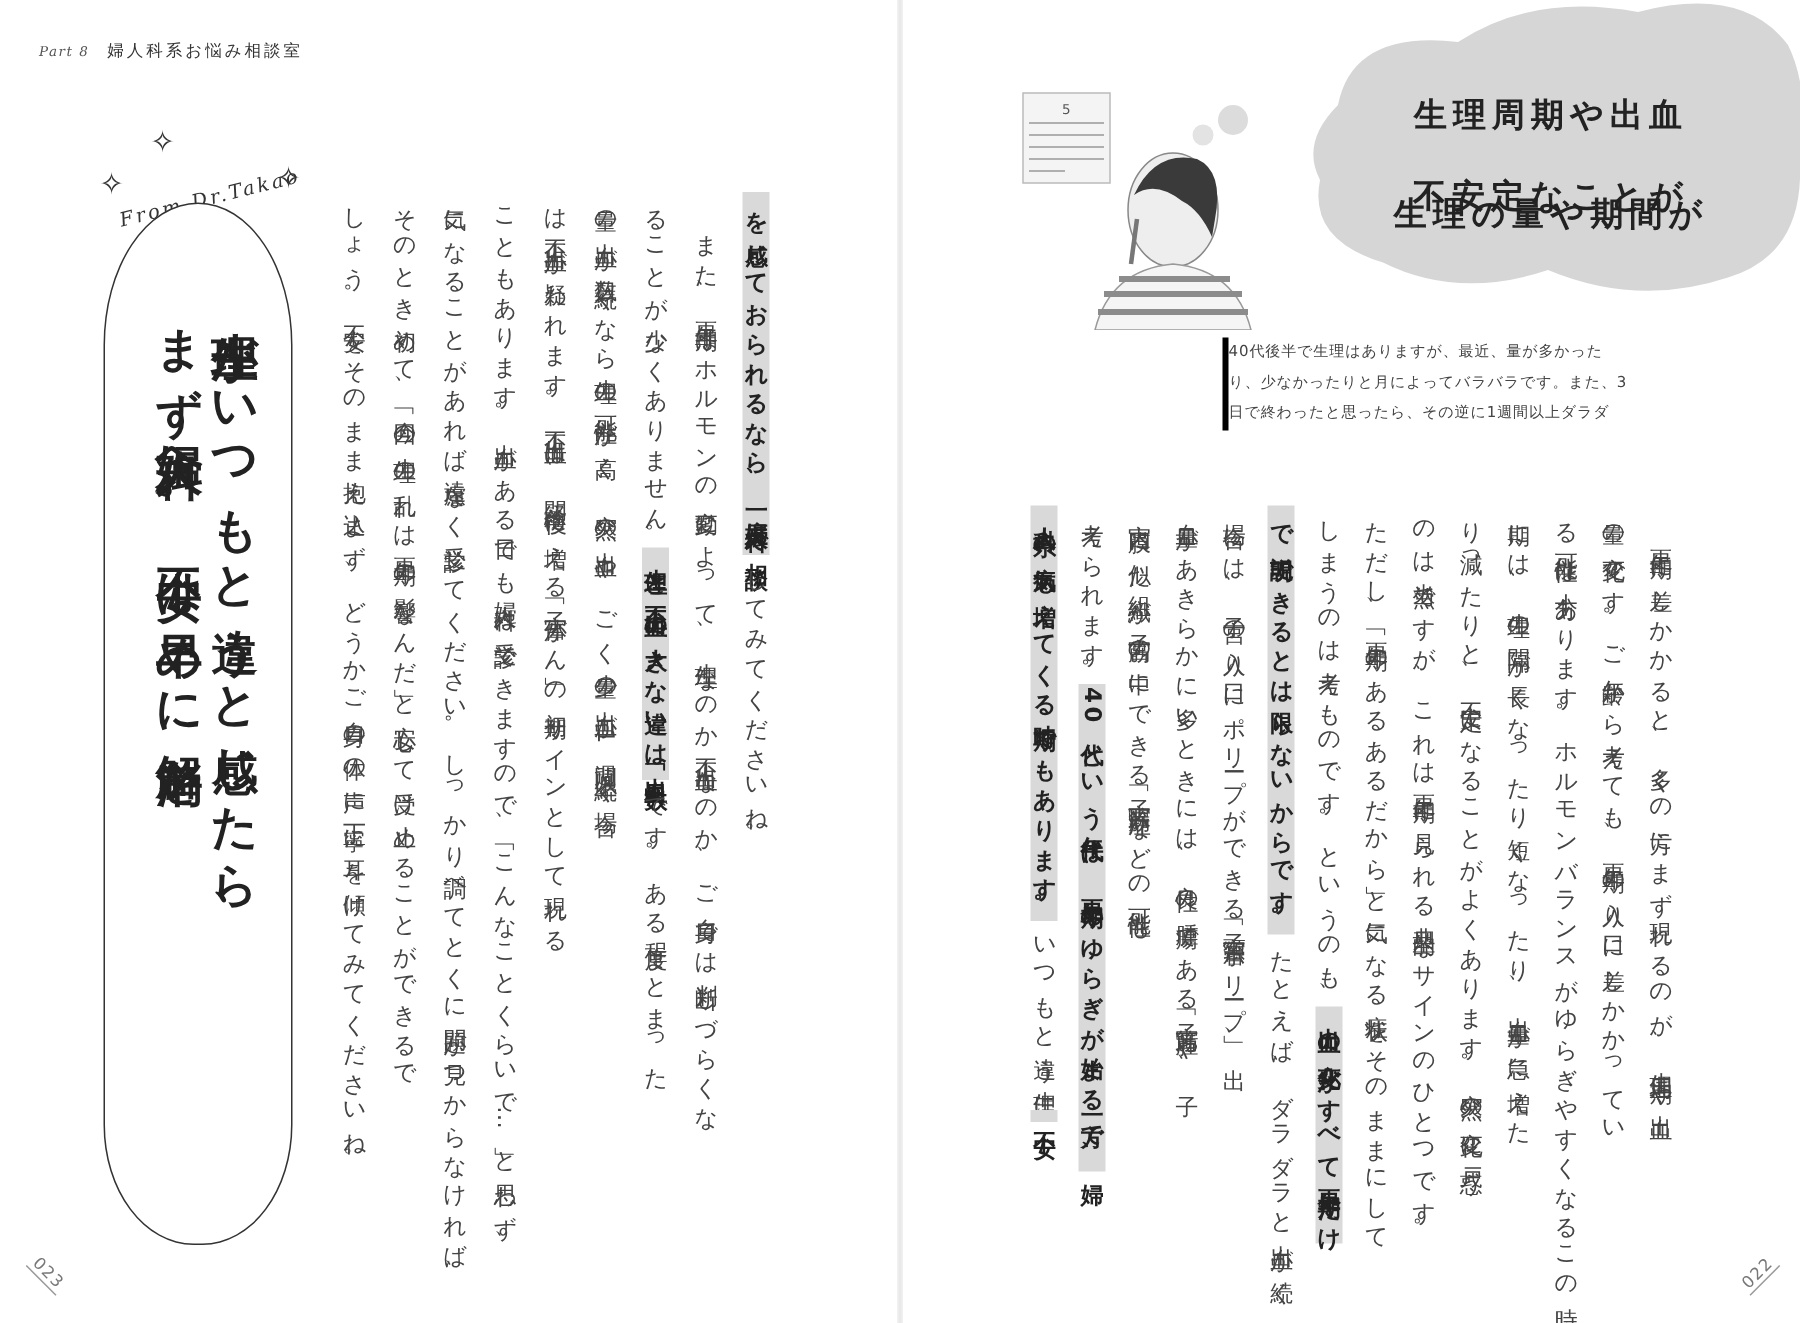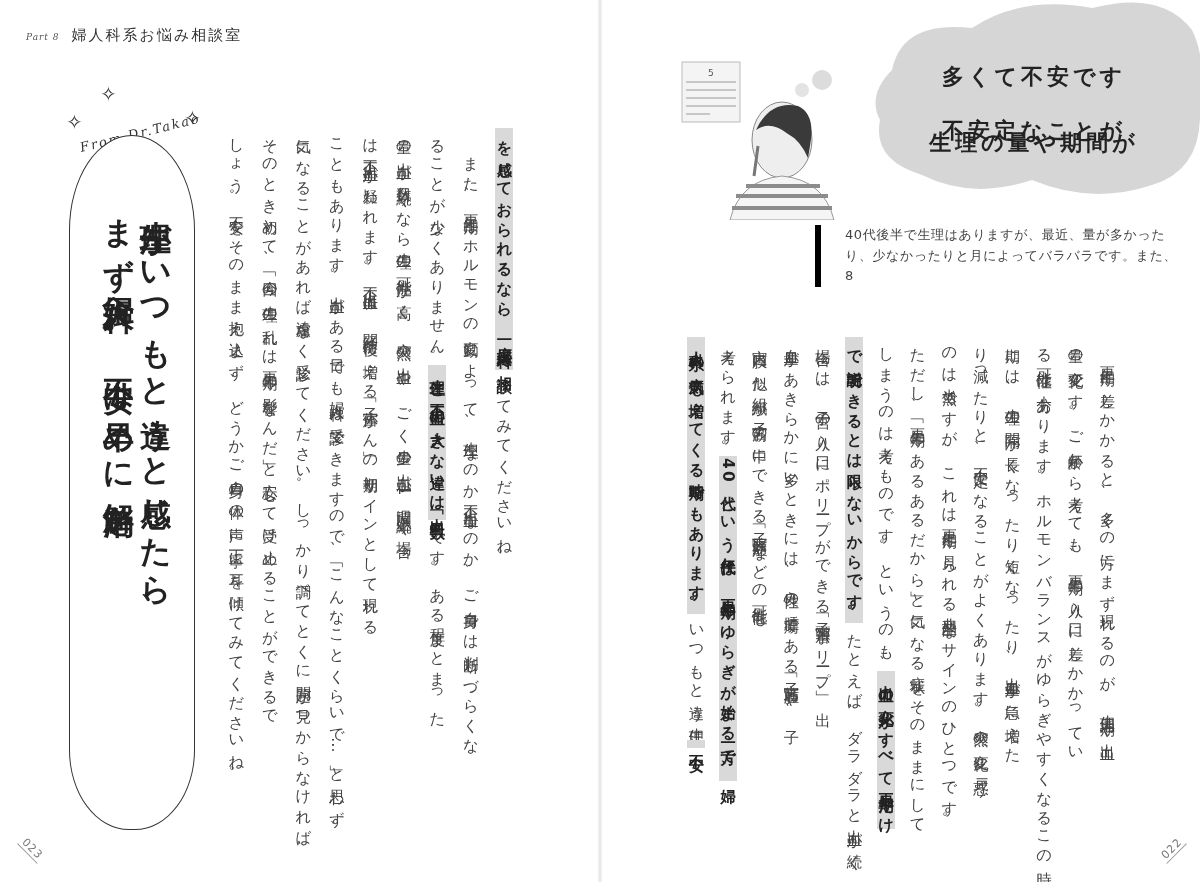--- a/index.html
+++ b/index.html
@@ -11,21 +11,21 @@
   }
   .spine {
     position: absolute; left: 598px; top: 0; width: 4px; height: 882px;
     background: linear-gradient(90deg, #f2f2f2, #e8e8e8, #f2f2f2);
   }
   
   .running-header {
     position: absolute; left: 26px; top: 26px; display: flex; align-items: baseline; gap: 12px;
   }
   .part-label { font-family: "DejaVu Serif", serif; font-style: italic; font-size: 9px; color: #555; letter-spacing: 1px; }
-  .chapter-title { font-size: 15px; color: #333; letter-spacing: 2px; }
+  .chapter-title { font-size: 11px; color: #333; letter-spacing: 2px; }
 
   
   .dr-bubble {
     position: absolute; left: 69px; top: 135px; width: 126px; height: 695px;
     border: 1.6px solid #333; border-radius: 63px 63px 60px 60px / 95px 95px 80px 80px;
     box-sizing: border-box; background: #fff;
   }
   .dr-col {
     position: absolute; writing-mode: vertical-rl; font-weight: bold;
     font-size: 31px; letter-spacing: 3px; color: #222; line-height: 1;
@@ -47,22 +47,22 @@
   .cloud {
     position: absolute; left: 862px; top: 0; width: 338px; height: 200px;
   }
   .title-line {
     position: absolute; width: 300px; text-align: center; font-size: 22px; font-weight: bold;
     letter-spacing: 4px; color: #222;
   }
 
   
   .question {
-    position: absolute; left: 815px; top: 225px; border-left: 6px solid #000000; padding-left: 24px;
-    font-size: 13px; line-height: 20.5px; color: #444; width: 340px; letter-spacing: 0.6px;
+    position: absolute; left: 815px; top: 225px; border-left: 4px solid #000000; padding-left: 0;
+    font-size: 10px; line-height: 20.5px; color: #444; width: 340px; letter-spacing: 0.6px;
   }
 
   .page-num {
     position: absolute; font-size: 11px; color: #777; letter-spacing: 1px;
     border-bottom: 1px solid #999; padding: 0 2px;
   }
   .illustration { position: absolute; left: 670px; top: 50px; }
 </style>
 </head>
 <body>
@@ -118,28 +118,29 @@
         <line x1="76" y1="136" x2="150" y2="136"></line>
     </g>
     <path d="M84 126 L88 96" stroke="#777" stroke-width="3"></path>
   </svg>
 </div>
 
 <div class="cloud">
   <svg width="338" height="200" viewBox="0 0 338 200" style="position:absolute;left:0;top:0;">
     <path d="M30 70 Q40 20 110 28 Q160 -5 230 8 Q300 -10 330 30 Q345 60 338 110 Q340 170 290 185 Q230 205 170 180 Q110 200 60 175 Q10 160 18 120 Q5 95 30 70 Z" fill="#d6d6d6"></path>
   </svg>
-  <div class="title-line" style="left:22px; top:62px;">多くて不安です</div>
+  <div class="title-line" style="left:22px; top:62px;">生理周期や出血</div>
   <div class="title-line" style="left:22px; top:95px;margin-top:21px;">不安定なことが</div>
   <div class="title-line" style="left:22px; top:128px;">生理の量や期間が</div>
 </div>
 
 <div class="question">
   <div>40代後半で生理はありますが、最近、量が多かった</div>
-  <div>り、少なかったりと月によってバラバラです。また、8</div>
+  <div>り、少なかったりと月によってバラバラです。また、3</div>
+  <div>日で終わったと思ったら、その逆に1週間以上ダラダ</div>
 </div>
 
 <div id="right-cols">
     <div class="col" style="left: 1099px; top: 337px;"><span>　更年期に差しかかると、多くの方にまず現れるのが、生理周期や出血</span></div>
     <div class="col" style="left: 1067.4px; top: 337px;"><span>量の変化です。ご年齢から考えても、更年期の入り口に差しかかってい</span></div>
     <div class="col" style="left: 1035.8px; top: 337px;"><span>る可能性は十分あります。ホルモンバランスがゆらぎやすくなるこの時</span></div>
     <div class="col" style="left: 1004.2px; top: 337px;"><span>期には、生理の間隔が長くなったり短くなったり、出血量が急に増えた</span></div>
     <div class="col" style="left: 972.6px; top: 337px;"><span>り減ったりと、不安定になることがよくあります。突然の変化に戸惑う</span></div>
     <div class="col" style="left: 941px; top: 337px;"><span>のは当然ですが、これは更年期に見られる典型的なサインのひとつです。</span></div>
     <div class="col" style="left: 909.4px; top: 337px;"><span>ただし、「更年期のあるあるだから」と気になる症状をそのままにして</span></div>

